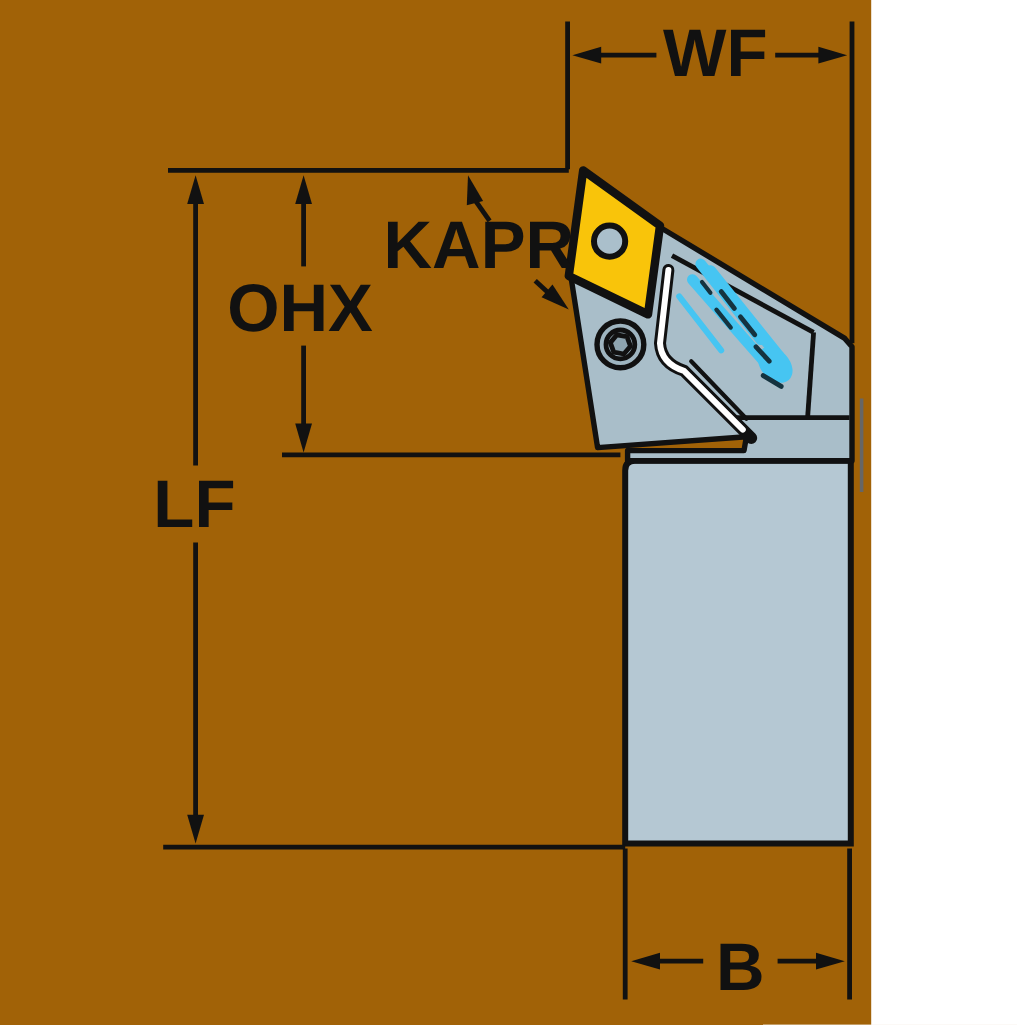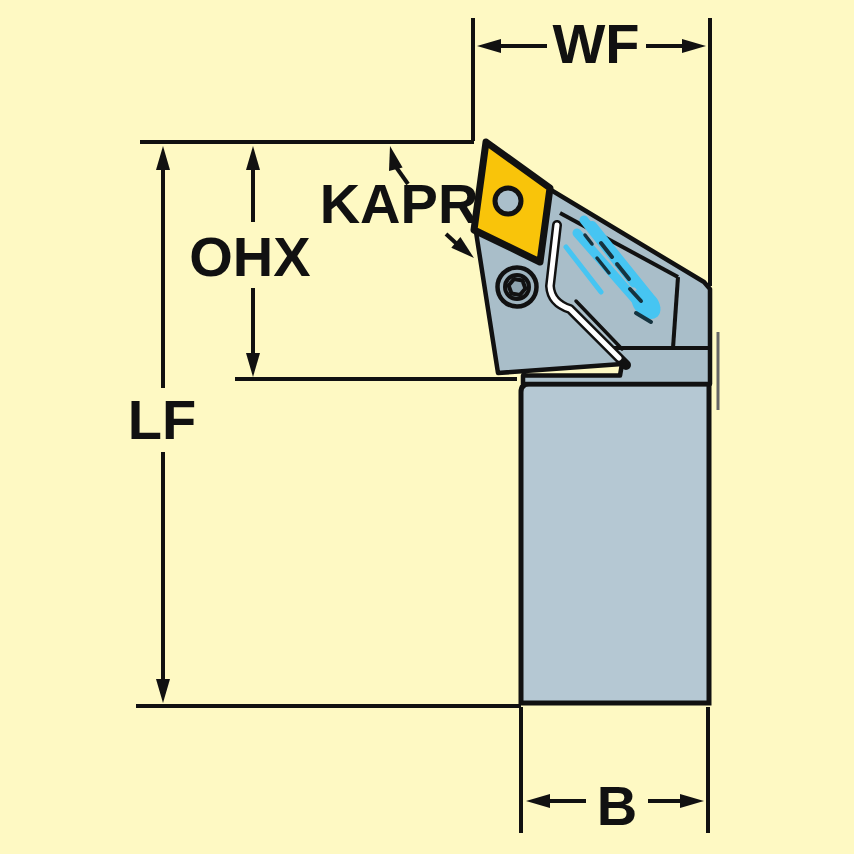--- a/index.html
+++ b/index.html
@@ -1,16 +1,16 @@
 <!DOCTYPE html>
 <html><head>
 <meta charset="utf-8">
 <style>
   html,body{margin:0;padding:0;background:#fff;}
-  .canvas{position:relative;width:854px;height:854px;background:#fef9c3;overflow:hidden;
+  .canvas{position:relative;width:726px;height:854px;background:#a16207;overflow:hidden;
           font-family:"Liberation Sans",sans-serif;}
   svg{display:block;}
   .dim-label{font:700 56px "Liberation Sans",sans-serif;fill:#111;}
 </style>
 </head>
 <body>
 
 <div class="canvas">
 <svg width="854" height="854" viewBox="0 0 854 854">
 

